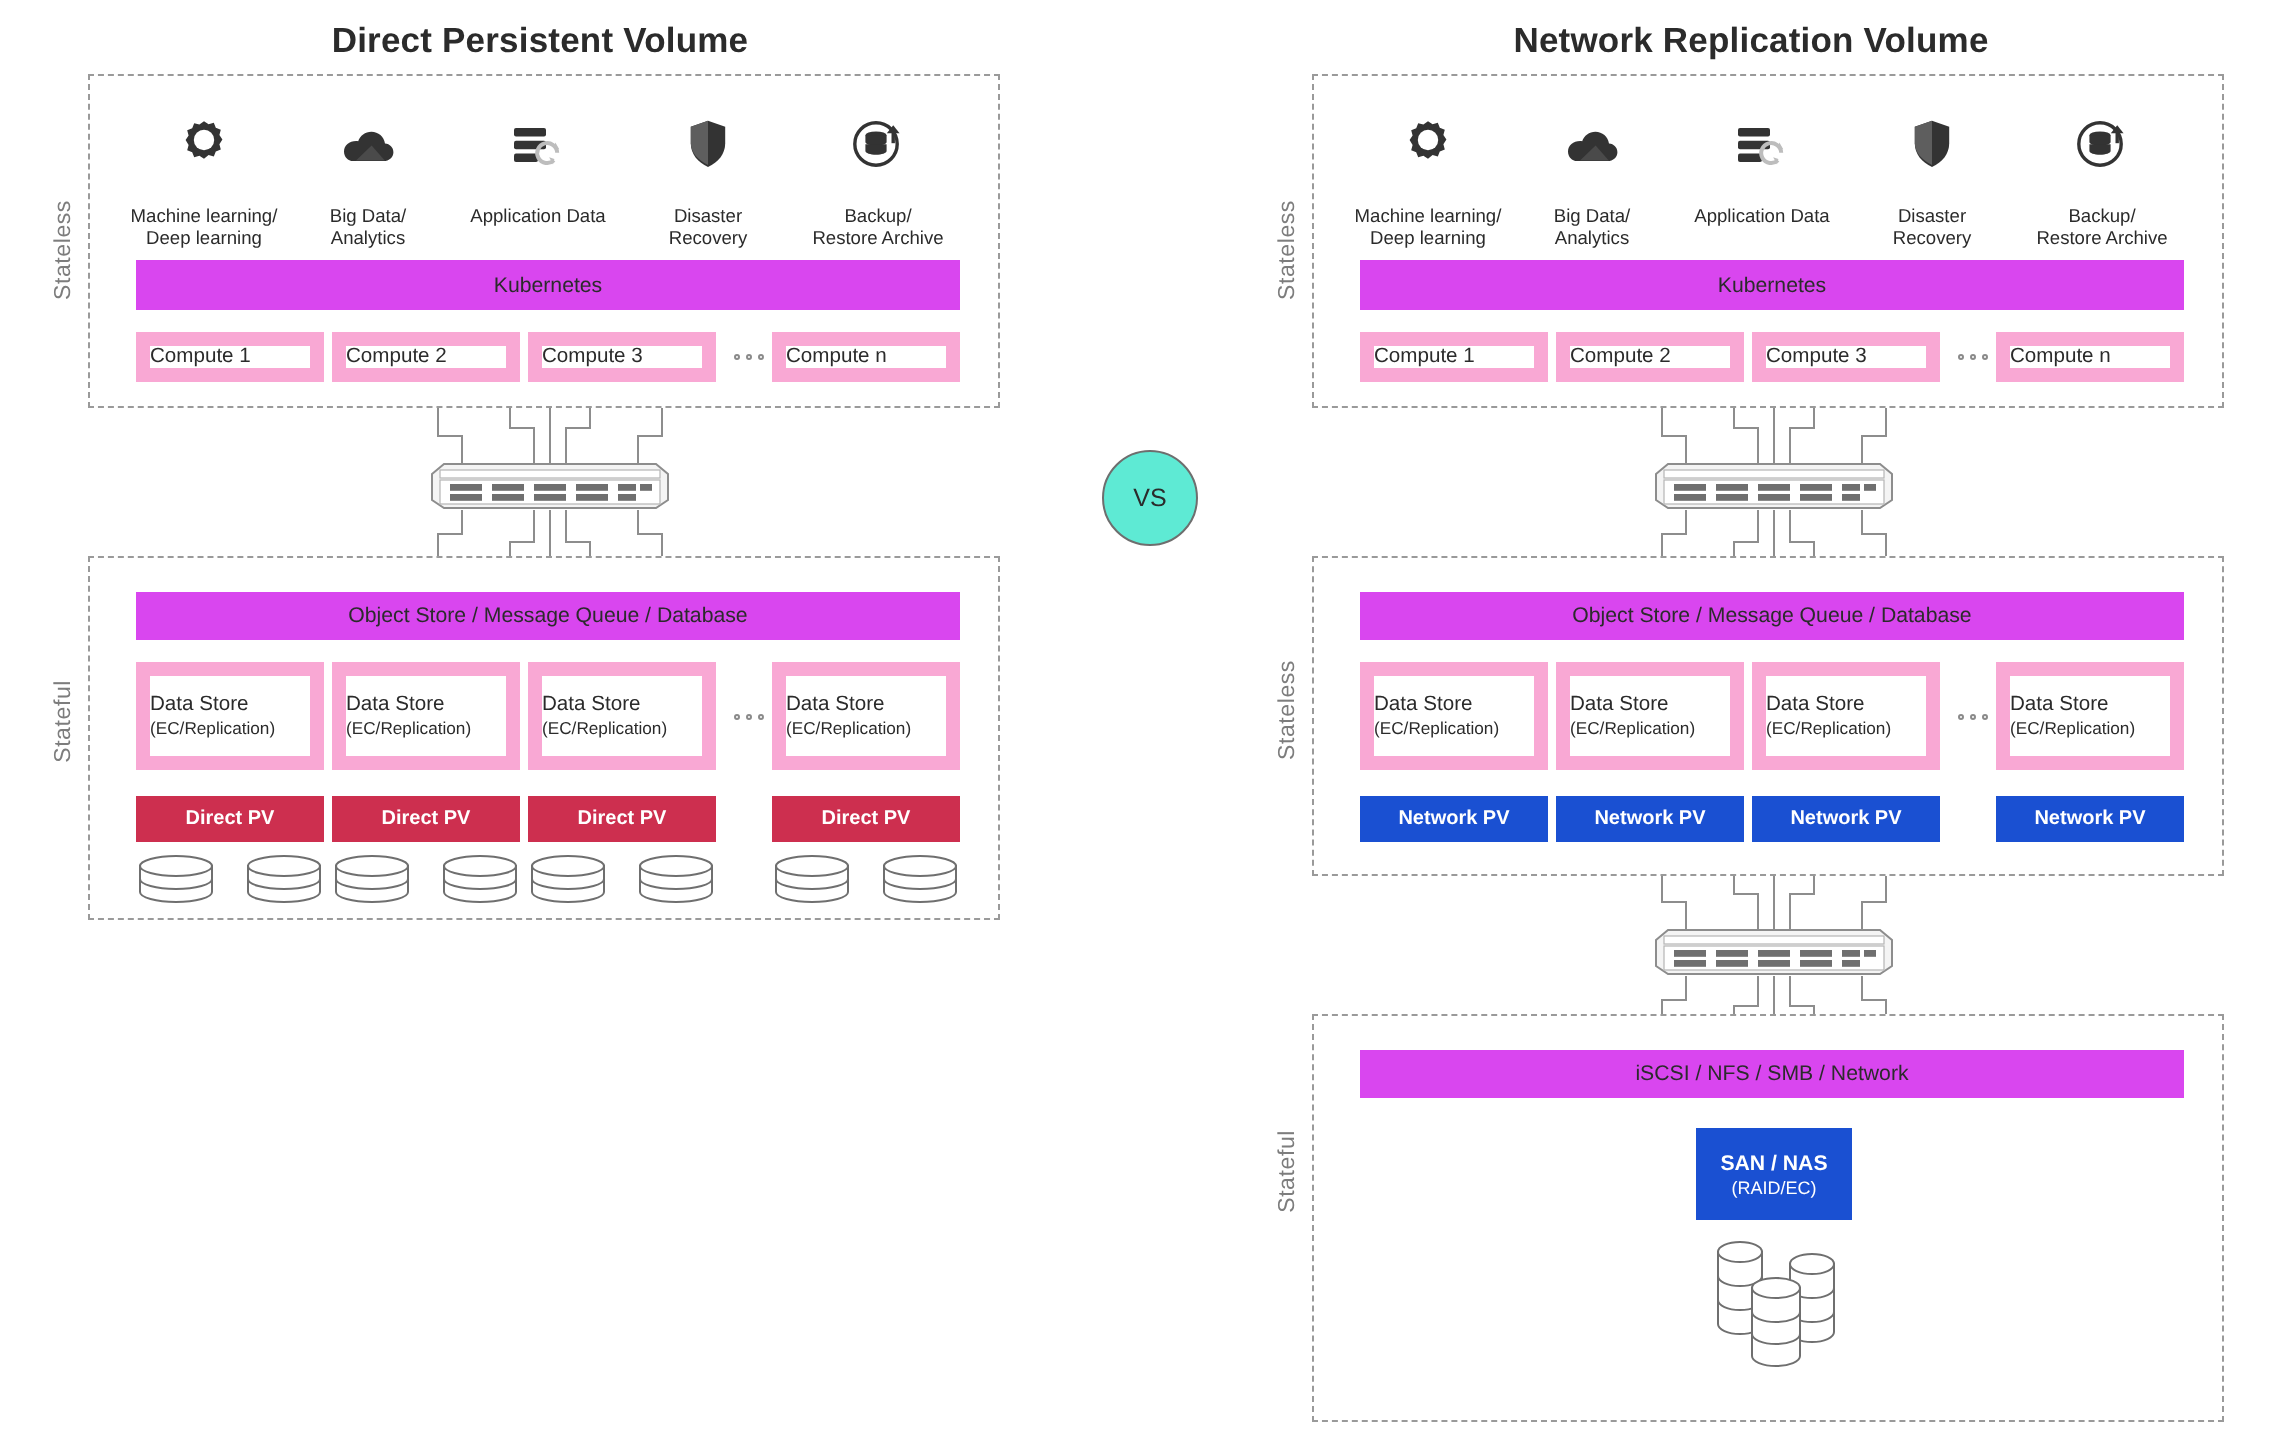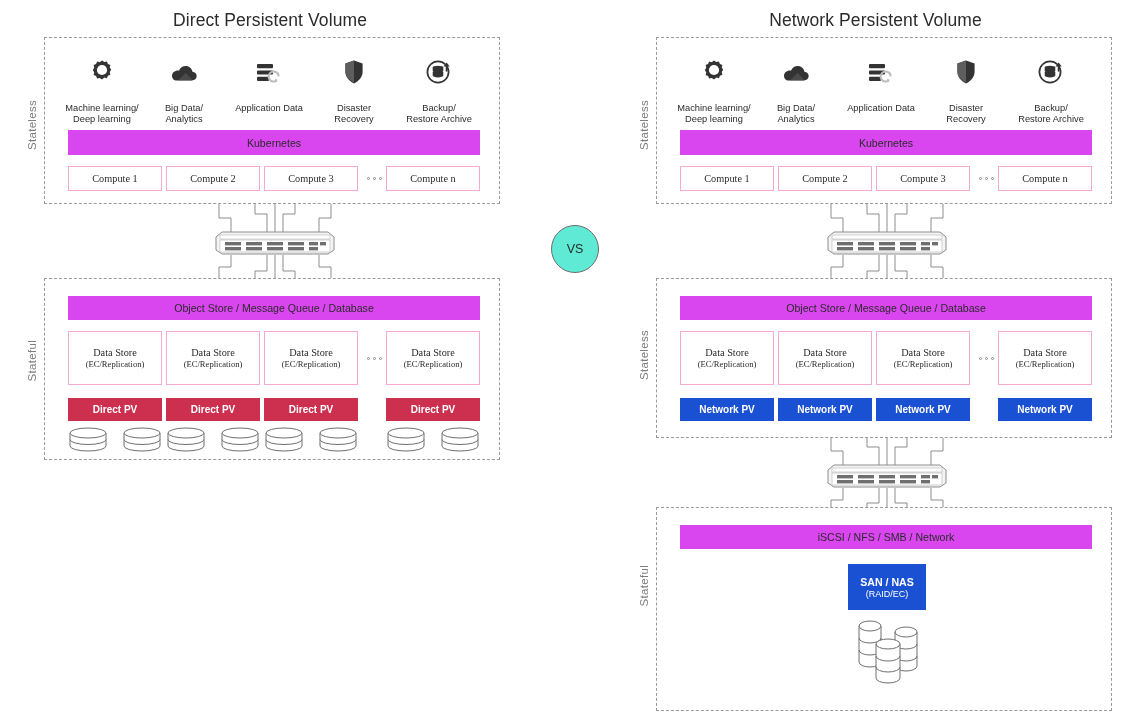--- a/index.html
+++ b/index.html
@@ -12,21 +12,21 @@
     position:relative;
     overflow:hidden;
   }
   .panel-col { position:absolute; top:0; }
   #left-col  { left:0;   width:540px; }
   #right-col { left:612px; width:527px; }
 
   .diagram-title {
     text-align:center;
     font-size:17.5px;
-    font-weight:400;
+    font-weight:700;
     color:#2b2b2b;
     letter-spacing:.1px;
     margin:0; padding:0;
     position:absolute;
     width:100%;
   }
 
   
   .zone {
     position:absolute;
@@ -64,28 +64,27 @@
     position:absolute;
     background:#d946ef;
     display:flex; align-items:center; justify-content:center;
     font-size:10.6px;
     color:#2b2b2b;
   }
 
   
   .node-box {
     position:absolute;
-    border:1px solid #f9a8d4;
+    border:7px solid #f9a8d4;
     background:#fff;
     display:flex; flex-direction:column;
-    align-items:center; justify-content:center;
+    align-items:flex-start; justify-content:center;
     font-size:10.3px;
     color:#2b2b2b;
     text-align:center;
-    font-family:Liberation Serif, serif;
   }
   .node-sub { font-size:8.6px; margin-top:1px; }
 
   
   .pv-bar {
     position:absolute;
     display:flex; align-items:center; justify-content:center;
     font-size:10px;
     font-weight:bold;
     color:#ffffff;
@@ -403,21 +402,21 @@
       </div>
     </div>
 </div>
 
 <div id="vs-badge">
   <span>VS</span>
 </div>
 
 <div class="panel-col" id="right-col">
 
-  <div class="diagram-title" style="top:10px;">Network Persistent Volume</div>
+  <div class="diagram-title" style="top:10px;">Network Replication Volume</div>
 
   <div class="zone" style="left:44px; top:37px; width:456px; height:167px;"></div>
   <div class="zone-label" style="left:26px; top:100px;">Stateless</div>
 
   <div class="app-row" id="r-apps" style="left: 62px; top: 55px; width: 420px; justify-content: space-between;">
       <div class="app-item" style="width: 80px;">
         <div class="app-icon">
           <svg width="26" height="26" viewBox="0 0 26 26">
             <g fill="#333">
               <path d="M13 1.6l2.3 1.5 2.6-.7 1 2.5 2.5 1-.7 2.6 1.5 2.3-1.5 2.3.7 2.6-2.5 1-1 2.5-2.6-.7L13 20.4l-2.3-1.5-2.6.7-1-2.5-2.5-1 .7-2.6L3.8 11l1.5-2.3-.7-2.6 2.5-1 1-2.5 2.6.7z"></path>

